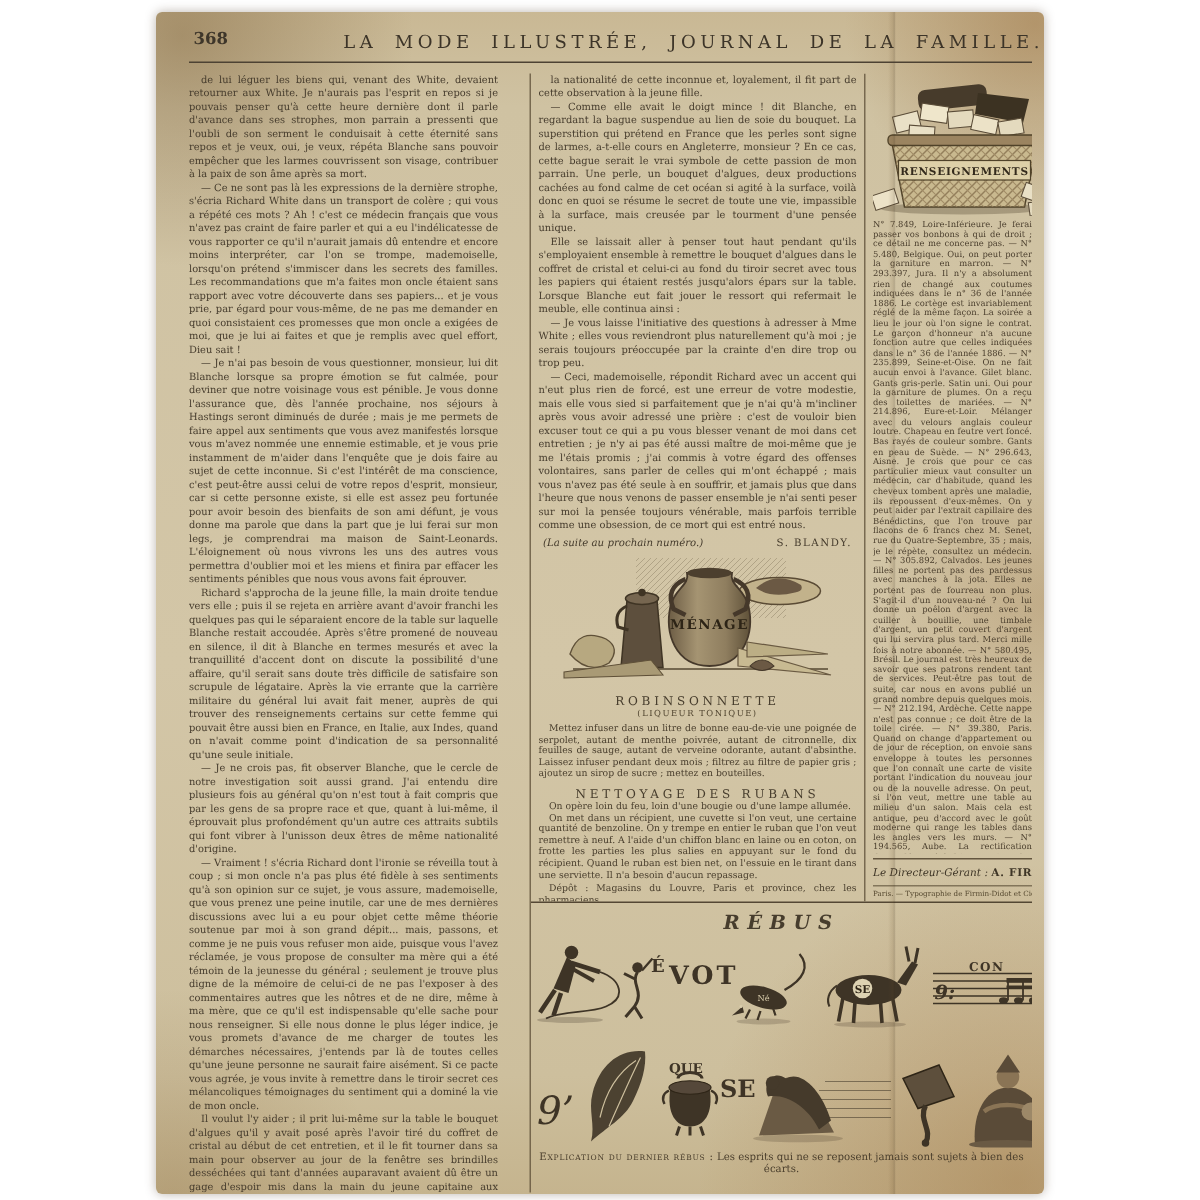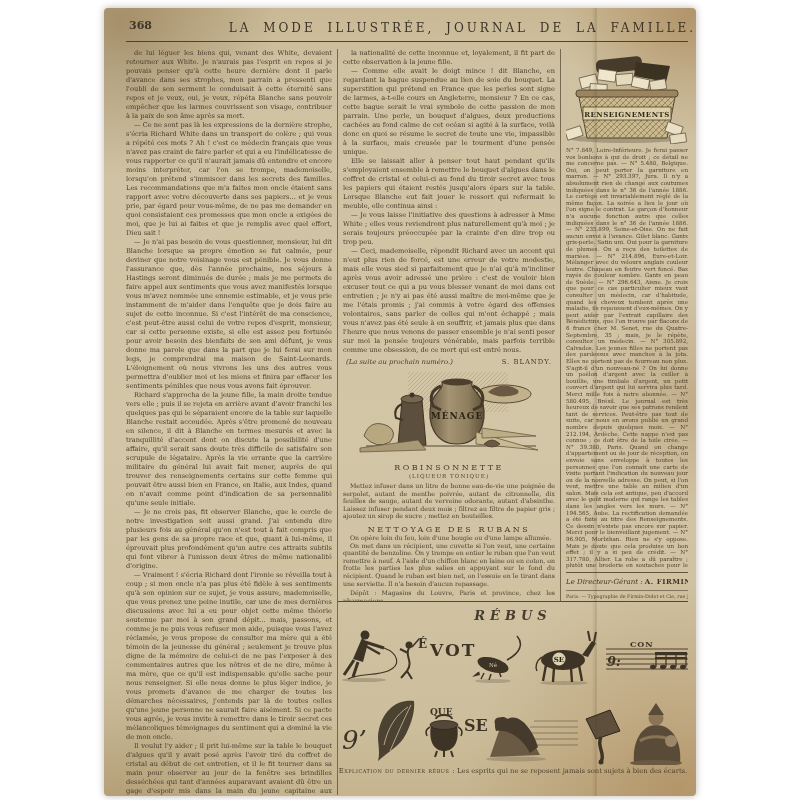--- a/index.html
+++ b/index.html
@@ -14,21 +14,21 @@
       radial-gradient(circle at 2% 100%, rgba(120,85,40,.22), rgba(120,85,40,0) 14%),
       linear-gradient(180deg,#c9b894 0%,#cfc2a2 8%,#d3c6a7 55%,#cdbf9d 90%,#c5b48e 100%);
     box-shadow:0 0 7px rgba(60,40,20,.35);overflow:hidden;}
   .crease{position:absolute;left:488px;top:0;width:8px;height:100%;pointer-events:none;
     background:linear-gradient(90deg,transparent,rgba(100,75,40,.14) 40%,rgba(60,45,25,.20) 52%,transparent 65%);}
   .header{position:relative;padding-top:13px;}
   .page-num{position:absolute;left:25px;top:11px;font-size:11px;font-weight:bold;color:#3e362a;}
   .masthead{text-align:right;font-size:12px;font-weight:normal;letter-spacing:3px;word-spacing:5px;color:#3c3428;}
   .header-rule{margin:6px 8px 0 22px;border-top:1.5px solid #4d4233;}
   .content{display:flex;margin:7px 8px 0 22px;height:746px;}
-  .col1{width:206px;padding-right:5px;border-right:1px solid rgba(90,75,52,.75);overflow:hidden;}
+  .col1{width:206px;padding-right:21px;border-right:1px solid rgba(90,75,52,.75);overflow:hidden;}
   .right-wrap{flex:1;display:flex;flex-direction:column;min-width:0;}
   .right-top{display:flex;height:552px;overflow:hidden;}
   .col2{width:212px;padding:0 5px;border-right:1px solid rgba(90,75,52,.75);overflow:hidden;}
   .col3{flex:1;padding-left:5px;display:flex;flex-direction:column;min-width:0;overflow:hidden;}
   .body-text p{font-size:6.6px;line-height:9px;color:#453b2c;text-align:justify;text-indent:8px;margin:0;}
   .story-footer{display:flex;justify-content:space-between;font-size:6.8px;color:#453b2c;padding:3px 3px 1px 3px;}
   .cont-note{font-style:italic;}
   .author{font-weight:normal;letter-spacing:1px;}
   .illus-wrap{text-align:center;margin-top:3px;}
   .sec-title{text-align:center;font-size:8px;font-weight:normal;letter-spacing:2.5px;color:#463c2c;margin-top:5px;}

